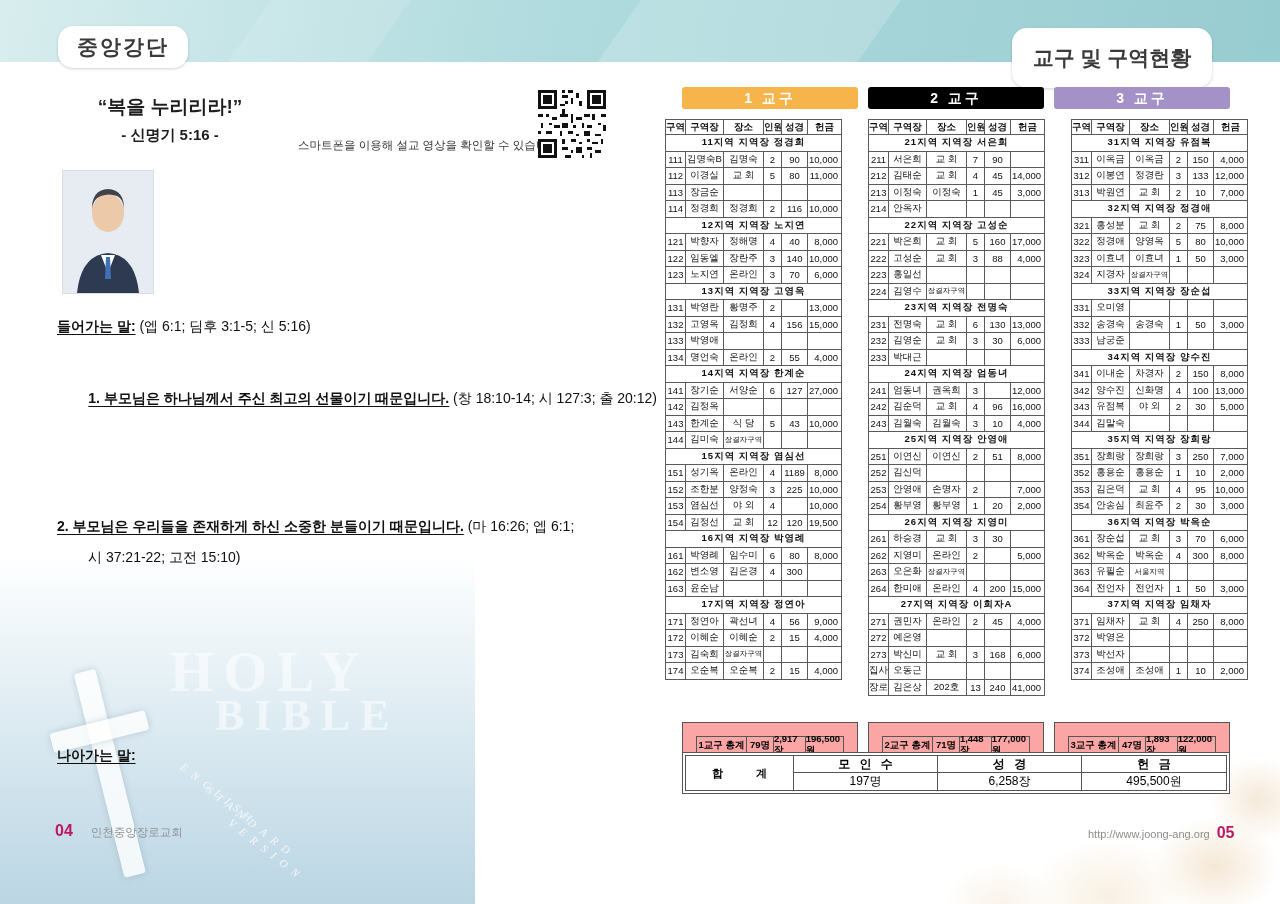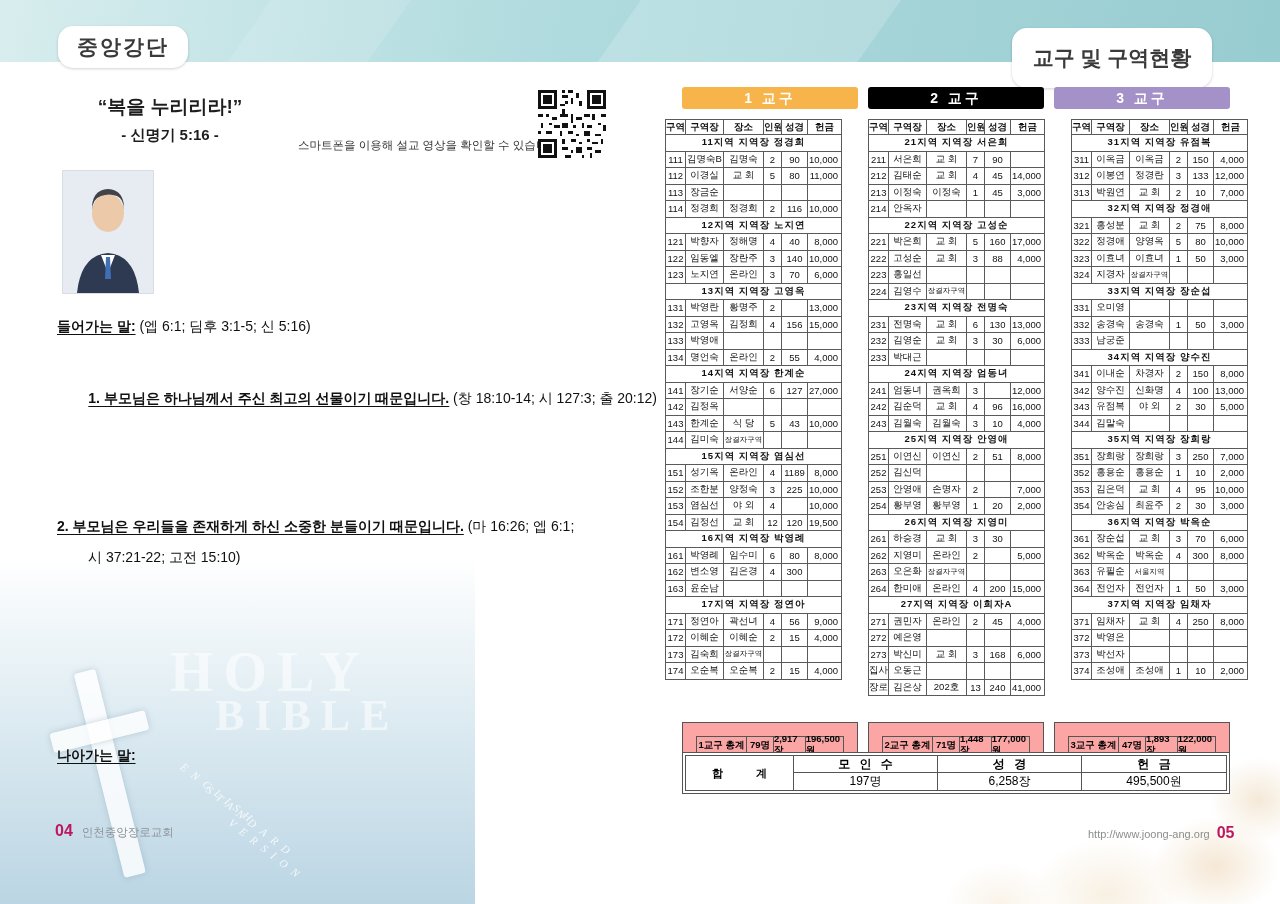--- a/index.html
+++ b/index.html
@@ -51,21 +51,21 @@
       background:
         radial-gradient(90px 70px at 85% 80%, rgba(244,229,208,.9), rgba(244,229,208,0) 70%),
         radial-gradient(110px 80px at 60% 95%, rgba(247,237,221,.85), rgba(247,237,221,0) 70%),
         radial-gradient(70px 60px at 95% 45%, rgba(240,224,200,.7), rgba(240,224,200,0) 70%),
         radial-gradient(80px 60px at 35% 100%, rgba(248,240,228,.8), rgba(248,240,228,0) 70%); }
 
   
   .footer-left  { position:absolute; left:55px; top:822px; display:flex; align-items:baseline; }
   .footer-right { position:absolute; left:1088px; top:824px; display:flex; align-items:baseline; }
   .pagenum { font-size:16px; font-weight:bold; color:#be185d; }
-  .sitename { font-size:11.5px; color:#8d9298; margin-left:9px; }
+  .sitename { font-size:11.5px; color:#8d9298; margin-left:18px; }
   .siteurl { font-size:11px; color:#8d8d8d; margin-right:7px; }
 
   
   .rp { position:absolute; left:682px; top:87px; width:548px; height:710px; }
   .banners { display:flex; gap:10px; }
   .banner { width:176px; height:22px; border-radius:3px; color:#fff; font-weight:bold; font-size:14px;
             text-align:center; line-height:22px; letter-spacing:3px; }
   .tables { display:flex; gap:27px; margin-top:10px; align-items:flex-start;justify-content:center; }
   .tcol { width:176px; }
   table.ptable { border-collapse:collapse; width:176px; table-layout:fixed; background:#fff; }

